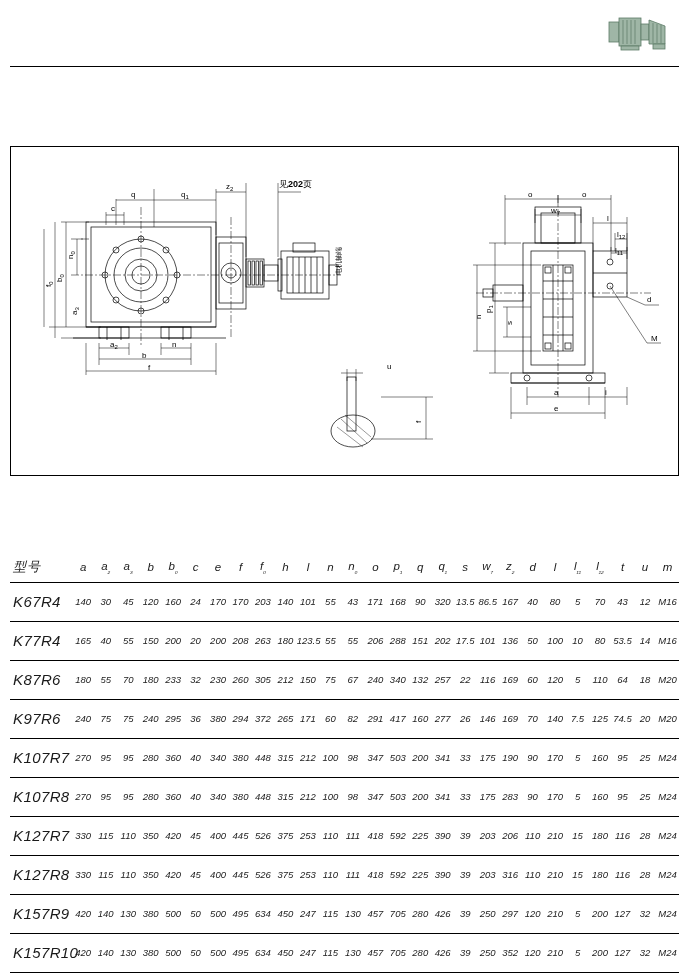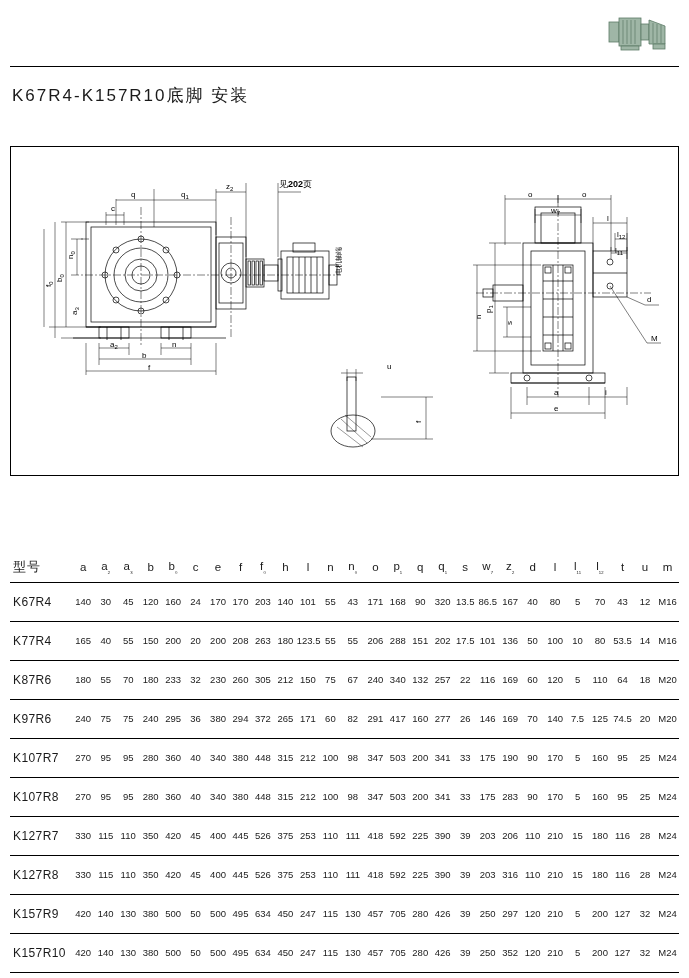--- a/index.html
+++ b/index.html
@@ -46,20 +46,21 @@
     border: 1px solid #000;
     background: #fff;
   }
   .drawing svg { display: block; }
 
   
   .table-wrap {
     position: absolute;
     left: 10px; top: 552px;
     width: 669px;
+    font-style: italic;
   }
   table.spec {
     border-collapse: collapse;
     width: 669px;
     font-size: 9.5px;
     table-layout: fixed;
   }
   table.spec th, table.spec td {
     border: 0;
     padding: 0;
@@ -80,21 +81,21 @@
     letter-spacing: 1px;
   }
   table.spec tbody td {
     height: 39px;
     border-bottom: 1px solid #000;
   }
   table.spec tbody tr:last-child td { border-bottom: 1px solid #000; margin-top: 30px; }
   table.spec tbody td.model {
     text-align: left;
     padding-left: 3px;
-    font-size: 12px;
+    font-size: 15px;
     letter-spacing: 0.4px;
   }
   .sub { font-size: 7px; vertical-align: sub; }
 </style>
 </head>
 <body>
 
 <div class="page">
 
   <div class="header-logo">
@@ -113,21 +114,20 @@
         <line x1="24" y1="6" x2="24" y2="30"></line>
         <line x1="28" y1="6" x2="28" y2="30"></line>
         <line x1="46" y1="9" x2="46" y2="29"></line>
         <line x1="50" y1="10" x2="50" y2="29"></line>
         <line x1="54" y1="11" x2="54" y2="29"></line>
       </g>
     </svg>
   </div>
 
   <div class="title-rule"></div>
-  <h1 class="page-title">K67R4-K157R10底脚  安装</h1>
 
   <div class="drawing">
     <svg width="667" height="328" viewBox="0 0 667 328">
       <g stroke="#000" fill="none" stroke-width="0.7" font-family="Liberation Sans, sans-serif" font-size="8">
 
         <rect x="75" y="75" width="130" height="105"></rect>
         <rect x="80" y="80" width="120" height="95" stroke-dasharray="0"></rect>
 
         <circle cx="130" cy="128" r="36"></circle>
         <circle cx="130" cy="128" r="27"></circle>

